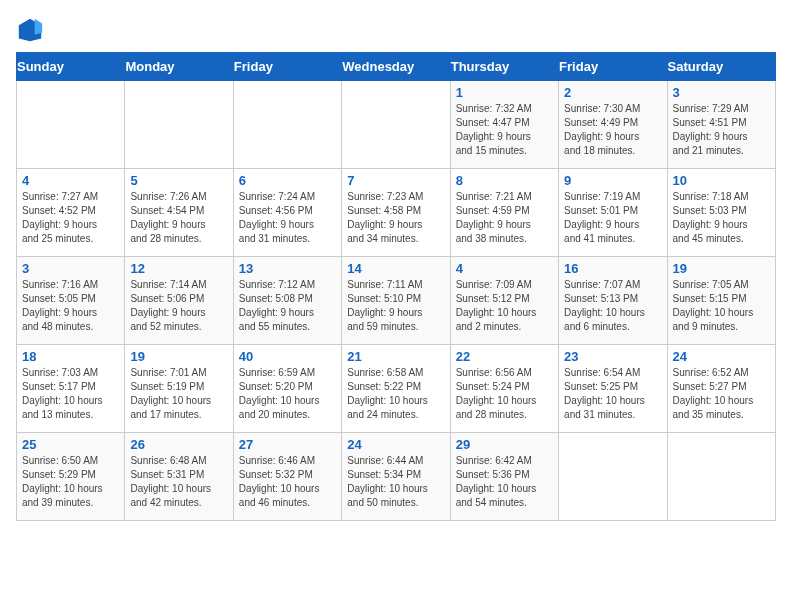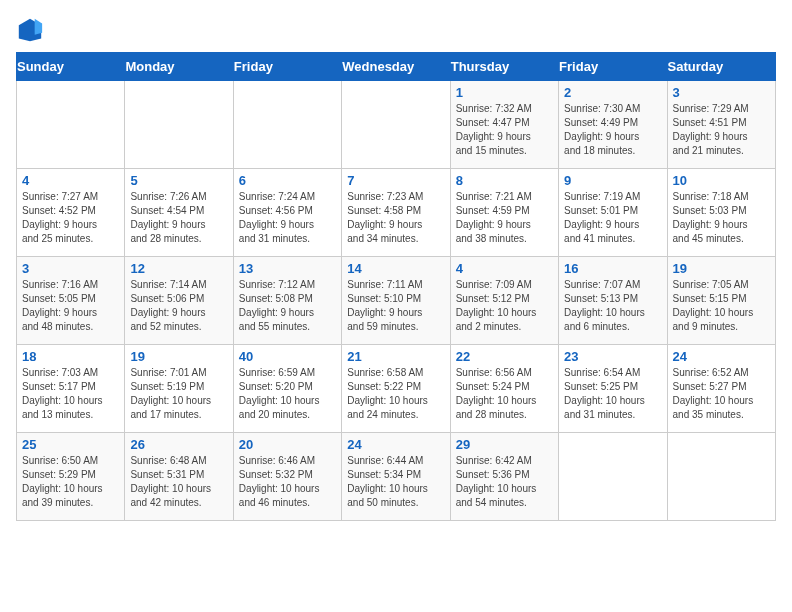--- a/index.html
+++ b/index.html
@@ -232,21 +232,21 @@
       <tr>
         <td>
           <span class="day-number">25</span>
           <div class="day-info">Sunrise: 6:50 AM<br>Sunset: 5:29 PM<br>Daylight: 10 hours<br>and 39 minutes.</div>
         </td>
         <td>
           <span class="day-number">26</span>
           <div class="day-info">Sunrise: 6:48 AM<br>Sunset: 5:31 PM<br>Daylight: 10 hours<br>and 42 minutes.</div>
         </td>
         <td>
-          <span class="day-number">20</span>
+          <span class="day-number">27</span>
           <div class="day-info">Sunrise: 6:46 AM<br>Sunset: 5:32 PM<br>Daylight: 10 hours<br>and 46 minutes.</div>
         </td>
         <td>
           <span class="day-number">24</span>
           <div class="day-info">Sunrise: 6:44 AM<br>Sunset: 5:34 PM<br>Daylight: 10 hours<br>and 50 minutes.</div>
         </td>
         <td>
           <span class="day-number">29</span>
           <div class="day-info">Sunrise: 6:42 AM<br>Sunset: 5:36 PM<br>Daylight: 10 hours<br>and 54 minutes.</div>
         </td>

